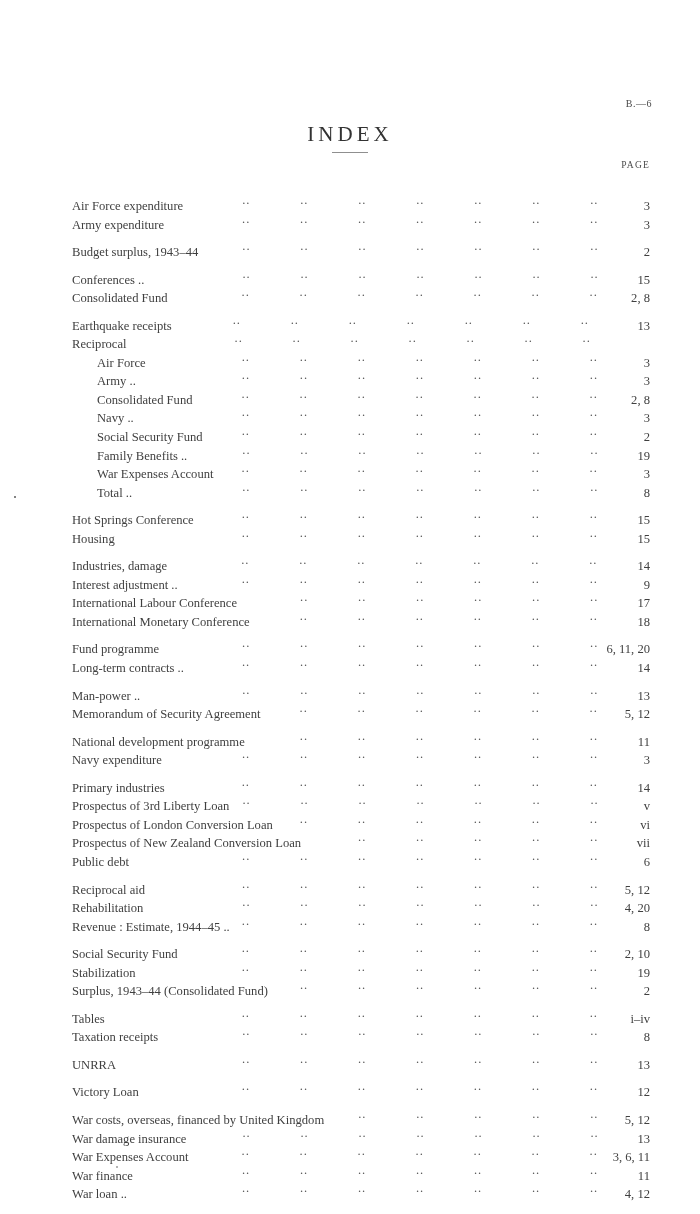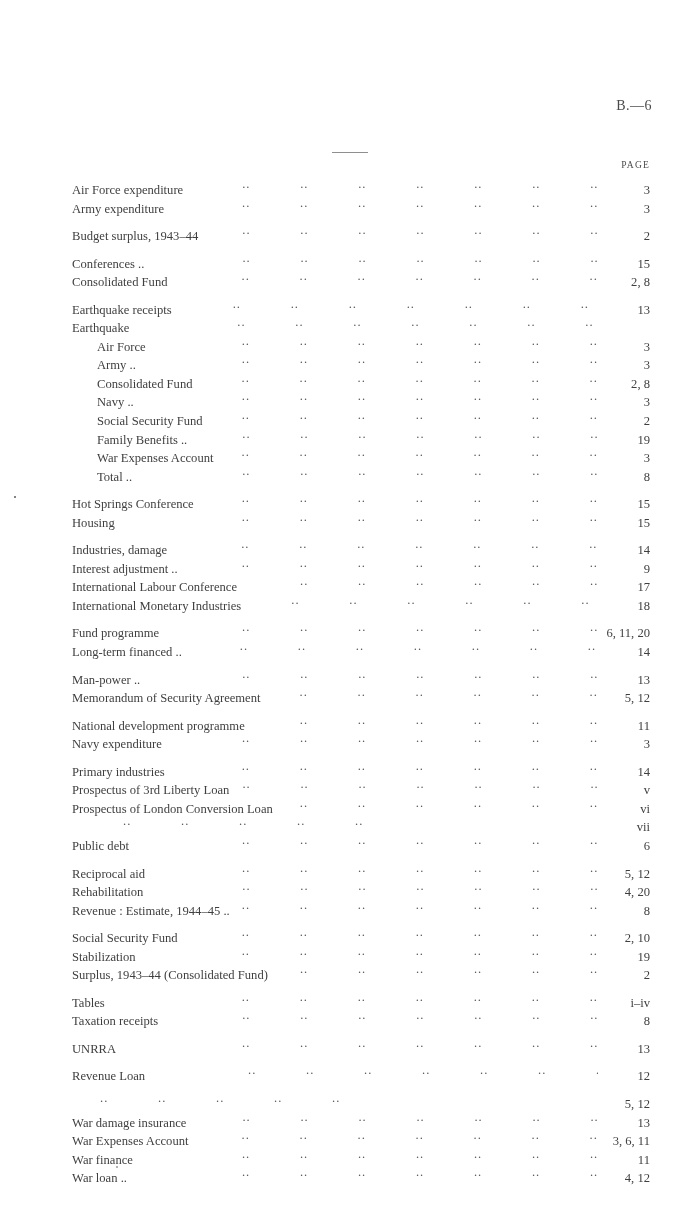--- a/index.html
+++ b/index.html
@@ -18,21 +18,21 @@
   .page {
     position: absolute;
     top: 0; left: 0;
     width: 700px;
     height: 1214px;
   }
   .doc-ref {
     position: absolute;
     top: 98px;
     right: 48px;
-    font-size: 14px;
+    font-size: 10px;
     letter-spacing: 0.5px;
     color: #4a4a4a;
   }
   .index-title {
     position: absolute;
     top: 122px;
     left: 0;
     width: 700px;
     text-align: center;
     font-size: 21px;
@@ -50,21 +50,21 @@
   .page-head {
     position: absolute;
     top: 160px;
     right: 50px;
     font-size: 9.5px;
     letter-spacing: 1.2px;
     color: #4a4a4a;
   }
   .entries {
     position: absolute;
-    top: 180px;
+    top: 196px;
     left: 72px;
     width: 578px;
   }
   .row {
     display: flex;
     align-items: baseline;
     height: 18.55px;
     font-size: 12.6px;
     color: #3f3f3f;
     white-space: nowrap;
@@ -121,20 +121,21 @@
     border-radius: 50%;
   }
 </style>
 </head>
 <body>
 
 <div class="page">
 
   <div class="doc-ref">B.—6</div>
 
+  <div class="index-title">INDEX</div>
   <div class="title-rule"></div>
 
   <div class="page-head">PAGE</div>
 
   <div class="entries" id="entries">
       <div class="row">
         <div class="label">Air Force expenditure</div>
         <div class="leaders">
           <span class="dotcol" style="left: 53px;">..</span>
           <span class="dotcol" style="left: 111px;">..</span>
@@ -205,21 +206,21 @@
           <span class="dotcol" style="left: 113px;">..</span>
           <span class="dotcol" style="left: 171px;">..</span>
           <span class="dotcol" style="left: 229px;">..</span>
           <span class="dotcol" style="left: 287px;">..</span>
           <span class="dotcol" style="left: 345px;">..</span>
           <span class="dotcol" style="left: 403px;">..</span>
         </div>
         <div class="pageno">13</div>
       </div>
       <div class="row">
-        <div class="label">Earthquake</div>
+        <div class="label">Reciprocal</div>
         <div class="leaders">
           <span class="dotcol" style="left: 102px;">..</span>
           <span class="dotcol" style="left: 160px;">..</span>
           <span class="dotcol" style="left: 218px;">..</span>
           <span class="dotcol" style="left: 276px;">..</span>
           <span class="dotcol" style="left: 334px;">..</span>
           <span class="dotcol" style="left: 392px;">..</span>
           <span class="dotcol" style="left: 450px;">..</span>
         </div>
         <div class="pageno"></div>
@@ -386,21 +387,21 @@
           <span class="dotcol" style="left: 57px;">..</span>
           <span class="dotcol" style="left: 115px;">..</span>
           <span class="dotcol" style="left: 173px;">..</span>
           <span class="dotcol" style="left: 231px;">..</span>
           <span class="dotcol" style="left: 289px;">..</span>
           <span class="dotcol" style="left: 347px;">..</span>
         </div>
         <div class="pageno">17</div>
       </div>
       <div class="row">
-        <div class="label">International Monetary Industries</div>
+        <div class="label">International Monetary Conference</div>
         <div class="leaders">
           <span class="dotcol" style="left: 44px;">..</span>
           <span class="dotcol" style="left: 102px;">..</span>
           <span class="dotcol" style="left: 160px;">..</span>
           <span class="dotcol" style="left: 218px;">..</span>
           <span class="dotcol" style="left: 276px;">..</span>
           <span class="dotcol" style="left: 334px;">..</span>
         </div>
         <div class="pageno">18</div>
       </div>
@@ -411,21 +412,21 @@
           <span class="dotcol" style="left: 135px;">..</span>
           <span class="dotcol" style="left: 193px;">..</span>
           <span class="dotcol" style="left: 251px;">..</span>
           <span class="dotcol" style="left: 309px;">..</span>
           <span class="dotcol" style="left: 367px;">..</span>
           <span class="dotcol" style="left: 425px;">..</span>
         </div>
         <div class="pageno">6, 11, 20</div>
       </div>
       <div class="row">
-        <div class="label">Long-term financed ..</div>
+        <div class="label">Long-term contracts ..</div>
         <div class="leaders">
           <span class="dotcol" style="left: 52px;">..</span>
           <span class="dotcol" style="left: 110px;">..</span>
           <span class="dotcol" style="left: 168px;">..</span>
           <span class="dotcol" style="left: 226px;">..</span>
           <span class="dotcol" style="left: 284px;">..</span>
           <span class="dotcol" style="left: 342px;">..</span>
           <span class="dotcol" style="left: 400px;">..</span>
         </div>
         <div class="pageno">14</div>
@@ -512,20 +513,21 @@
           <span class="dotcol" style="left: 21px;">..</span>
           <span class="dotcol" style="left: 79px;">..</span>
           <span class="dotcol" style="left: 137px;">..</span>
           <span class="dotcol" style="left: 195px;">..</span>
           <span class="dotcol" style="left: 253px;">..</span>
           <span class="dotcol" style="left: 311px;">..</span>
         </div>
         <div class="pageno">vi</div>
       </div>
       <div class="row">
+        <div class="label">Prospectus of New Zealand Conversion Loan</div>
         <div class="leaders">
           <span class="dotcol" style="left: 51px;">..</span>
           <span class="dotcol" style="left: 109px;">..</span>
           <span class="dotcol" style="left: 167px;">..</span>
           <span class="dotcol" style="left: 225px;">..</span>
           <span class="dotcol" style="left: 283px;">..</span>
         </div>
         <div class="pageno">vii</div>
       </div>
       <div class="row">
@@ -651,33 +653,34 @@
           <span class="dotcol" style="left: 178px;">..</span>
           <span class="dotcol" style="left: 236px;">..</span>
           <span class="dotcol" style="left: 294px;">..</span>
           <span class="dotcol" style="left: 352px;">..</span>
           <span class="dotcol" style="left: 410px;">..</span>
           <span class="dotcol" style="left: 468px;">..</span>
         </div>
         <div class="pageno">13</div>
       </div>
       <div class="row gap">
-        <div class="label">Revenue Loan</div>
+        <div class="label">Victory Loan</div>
         <div class="leaders">
           <span class="dotcol" style="left: 97px;">..</span>
           <span class="dotcol" style="left: 155px;">..</span>
           <span class="dotcol" style="left: 213px;">..</span>
           <span class="dotcol" style="left: 271px;">..</span>
           <span class="dotcol" style="left: 329px;">..</span>
           <span class="dotcol" style="left: 387px;">..</span>
           <span class="dotcol" style="left: 445px;">..</span>
         </div>
         <div class="pageno">12</div>
       </div>
       <div class="row gap">
+        <div class="label">War costs, overseas, financed by United Kingdom</div>
         <div class="leaders">
           <span class="dotcol" style="left: 28px;">..</span>
           <span class="dotcol" style="left: 86px;">..</span>
           <span class="dotcol" style="left: 144px;">..</span>
           <span class="dotcol" style="left: 202px;">..</span>
           <span class="dotcol" style="left: 260px;">..</span>
         </div>
         <div class="pageno">5, 12</div>
       </div>
       <div class="row">

